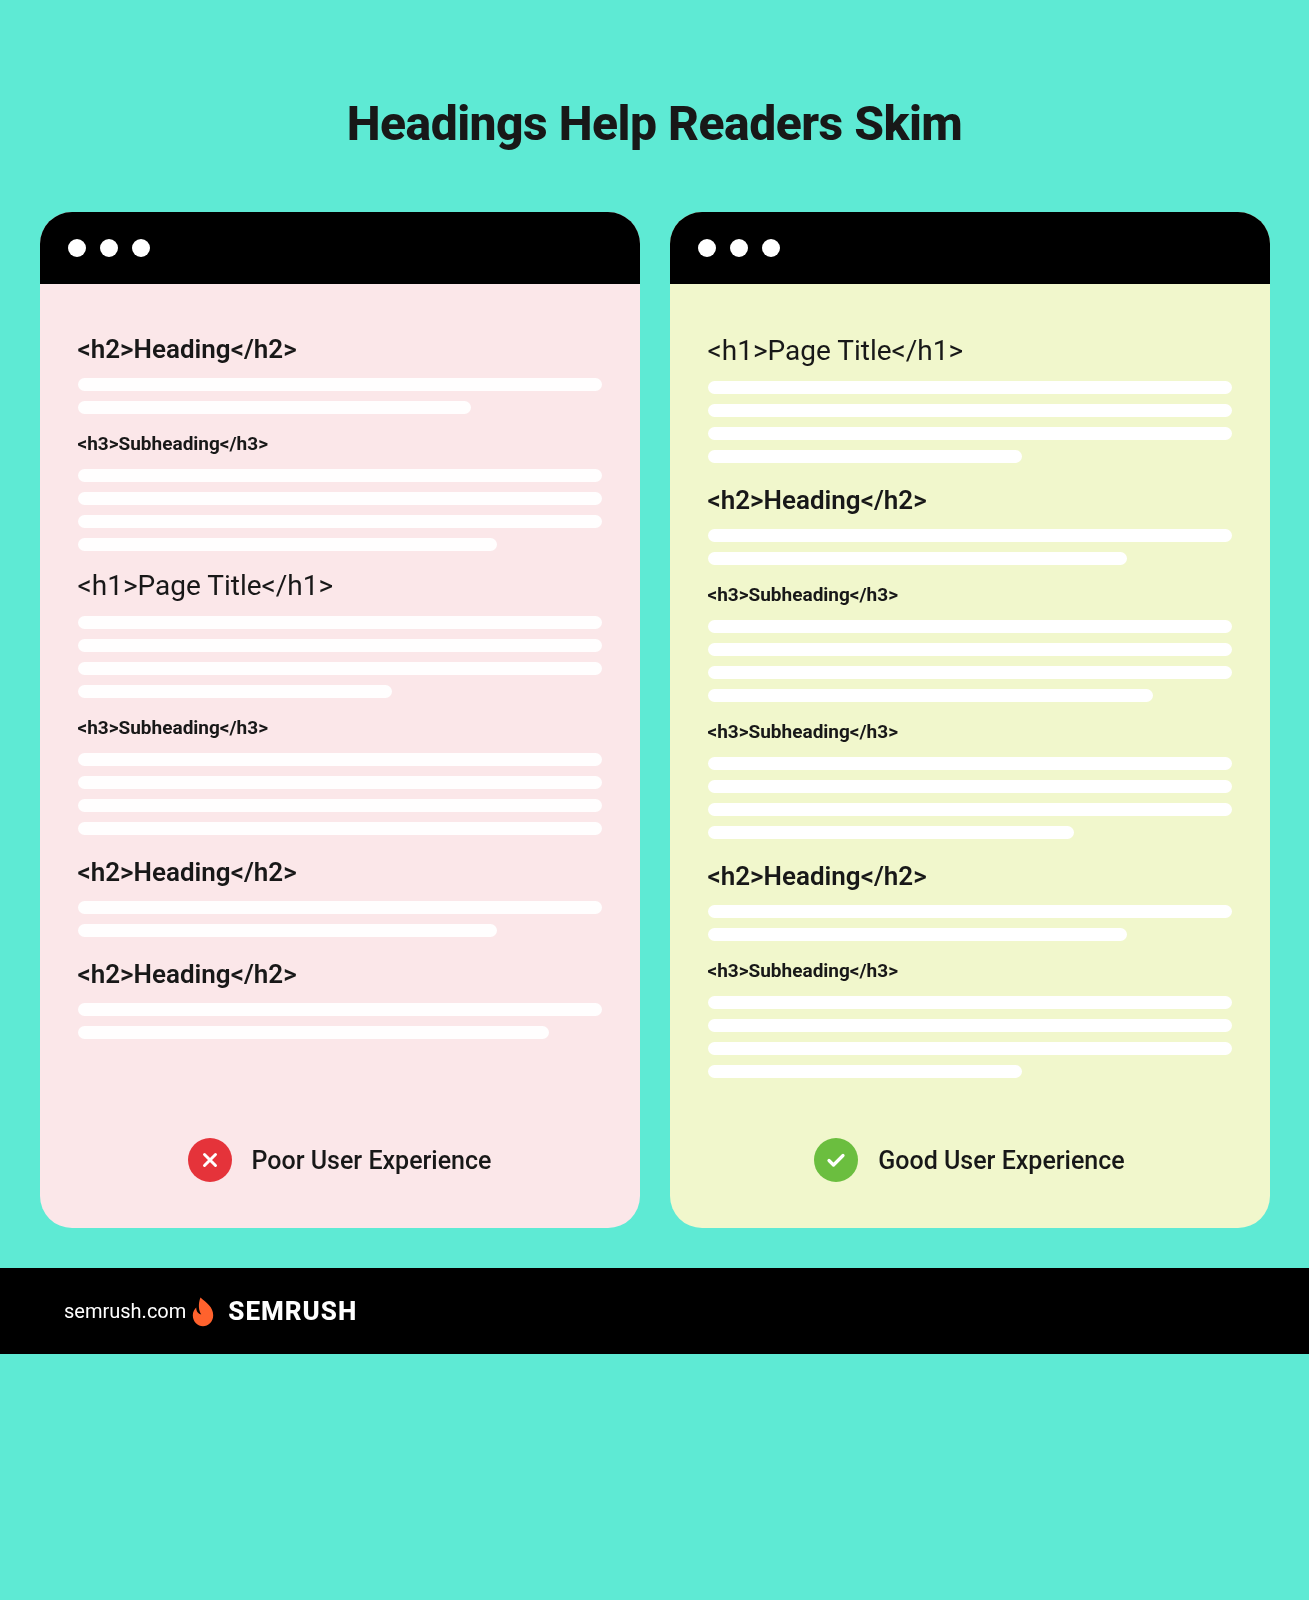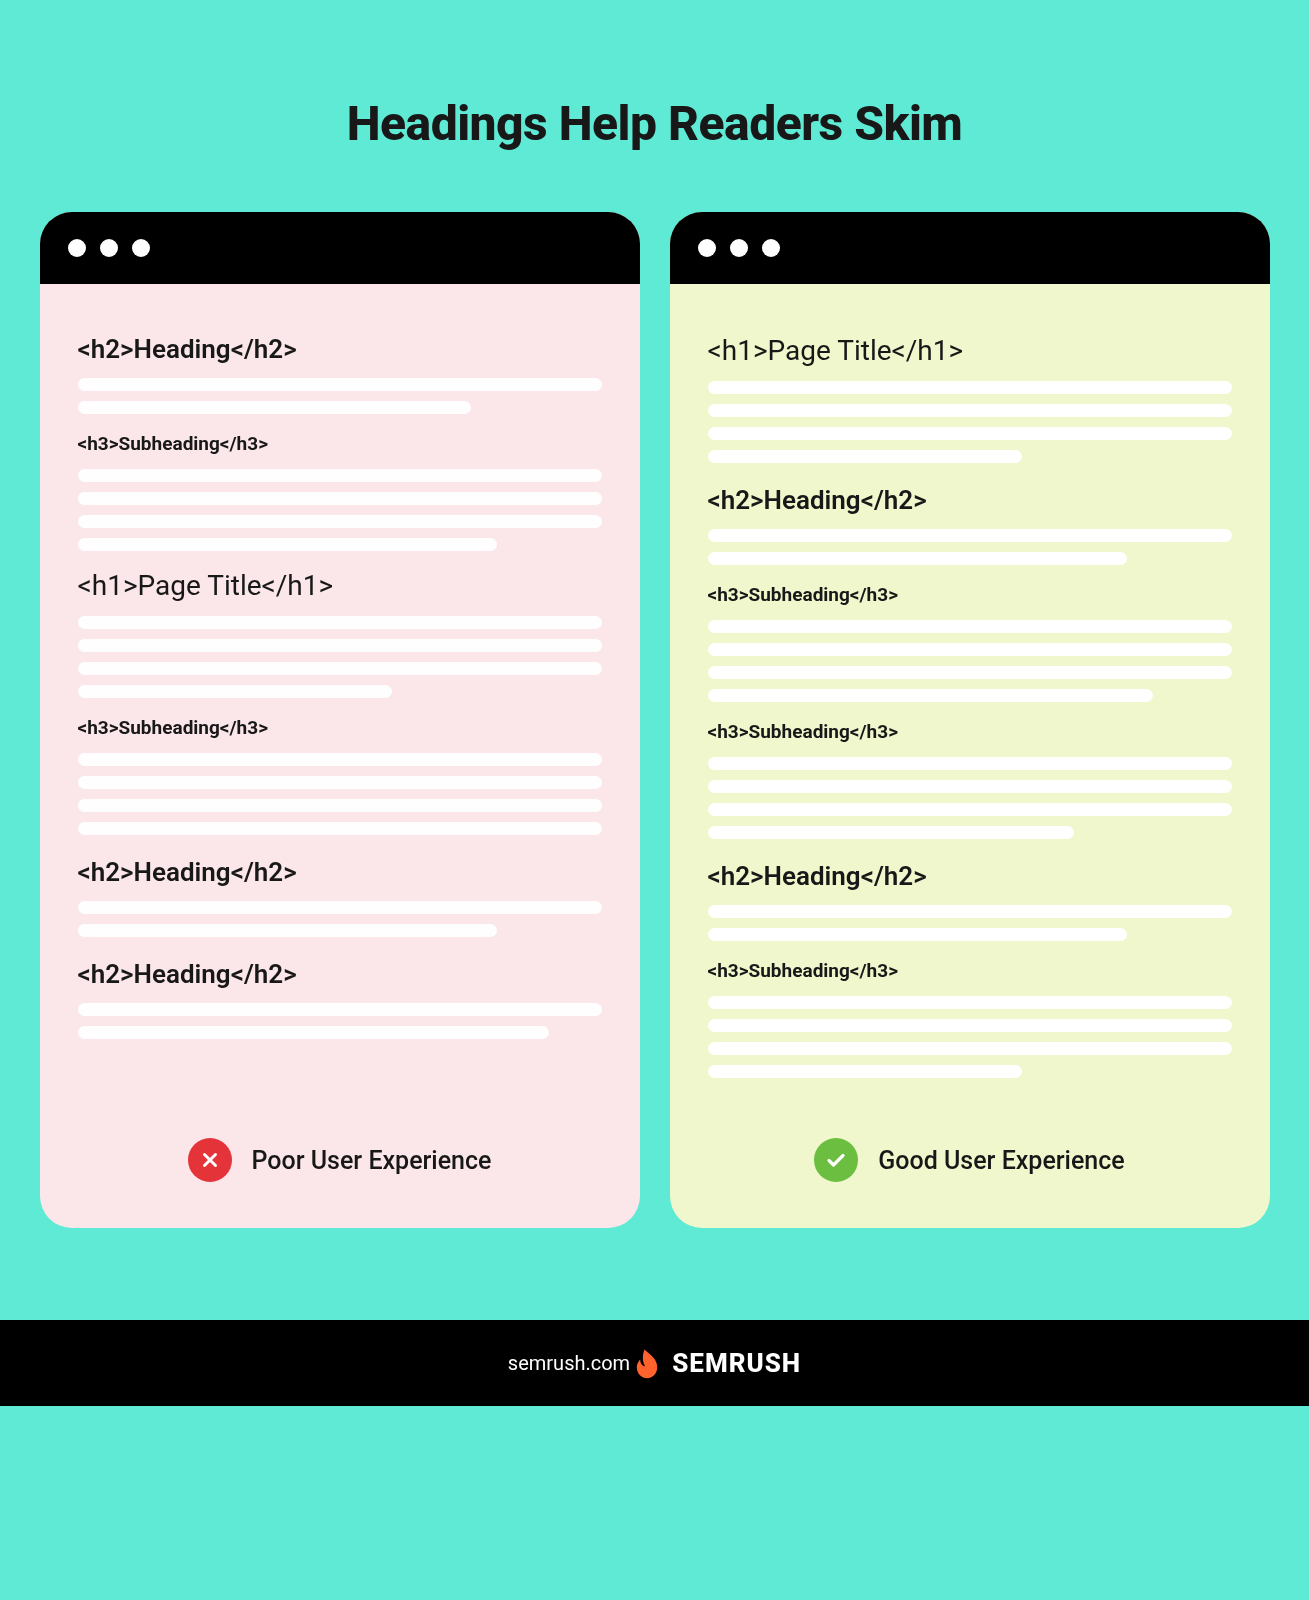--- a/index.html
+++ b/index.html
@@ -77,26 +77,26 @@
   }
   .badge {
     width: 44px; height: 44px;
     border-radius: 50%;
     display:flex; align-items:center; justify-content:center;
   }
   .badge-bad  { background:#e5333a; }
   .badge-good { background:#6bbe3f; }
   .cap-text { font-size: 25px; font-weight:500; color:#181818; }
   .footer {
-    margin-top: 92px;
+    margin-top: 40px;
     background:#000;
     color:#fff;
     display:flex;
     align-items:center;
-    justify-content:center;
+    justify-content:flex-start;
     padding: 26px 64px;
     font-size:20px;
   }
   .brand {
     display:flex; align-items:center; gap:8px;
     font-weight:800; font-size:26px; letter-spacing:1px;
   }
   .brand-icon { width:34px; height:34px; }
 </style>
 </head>

